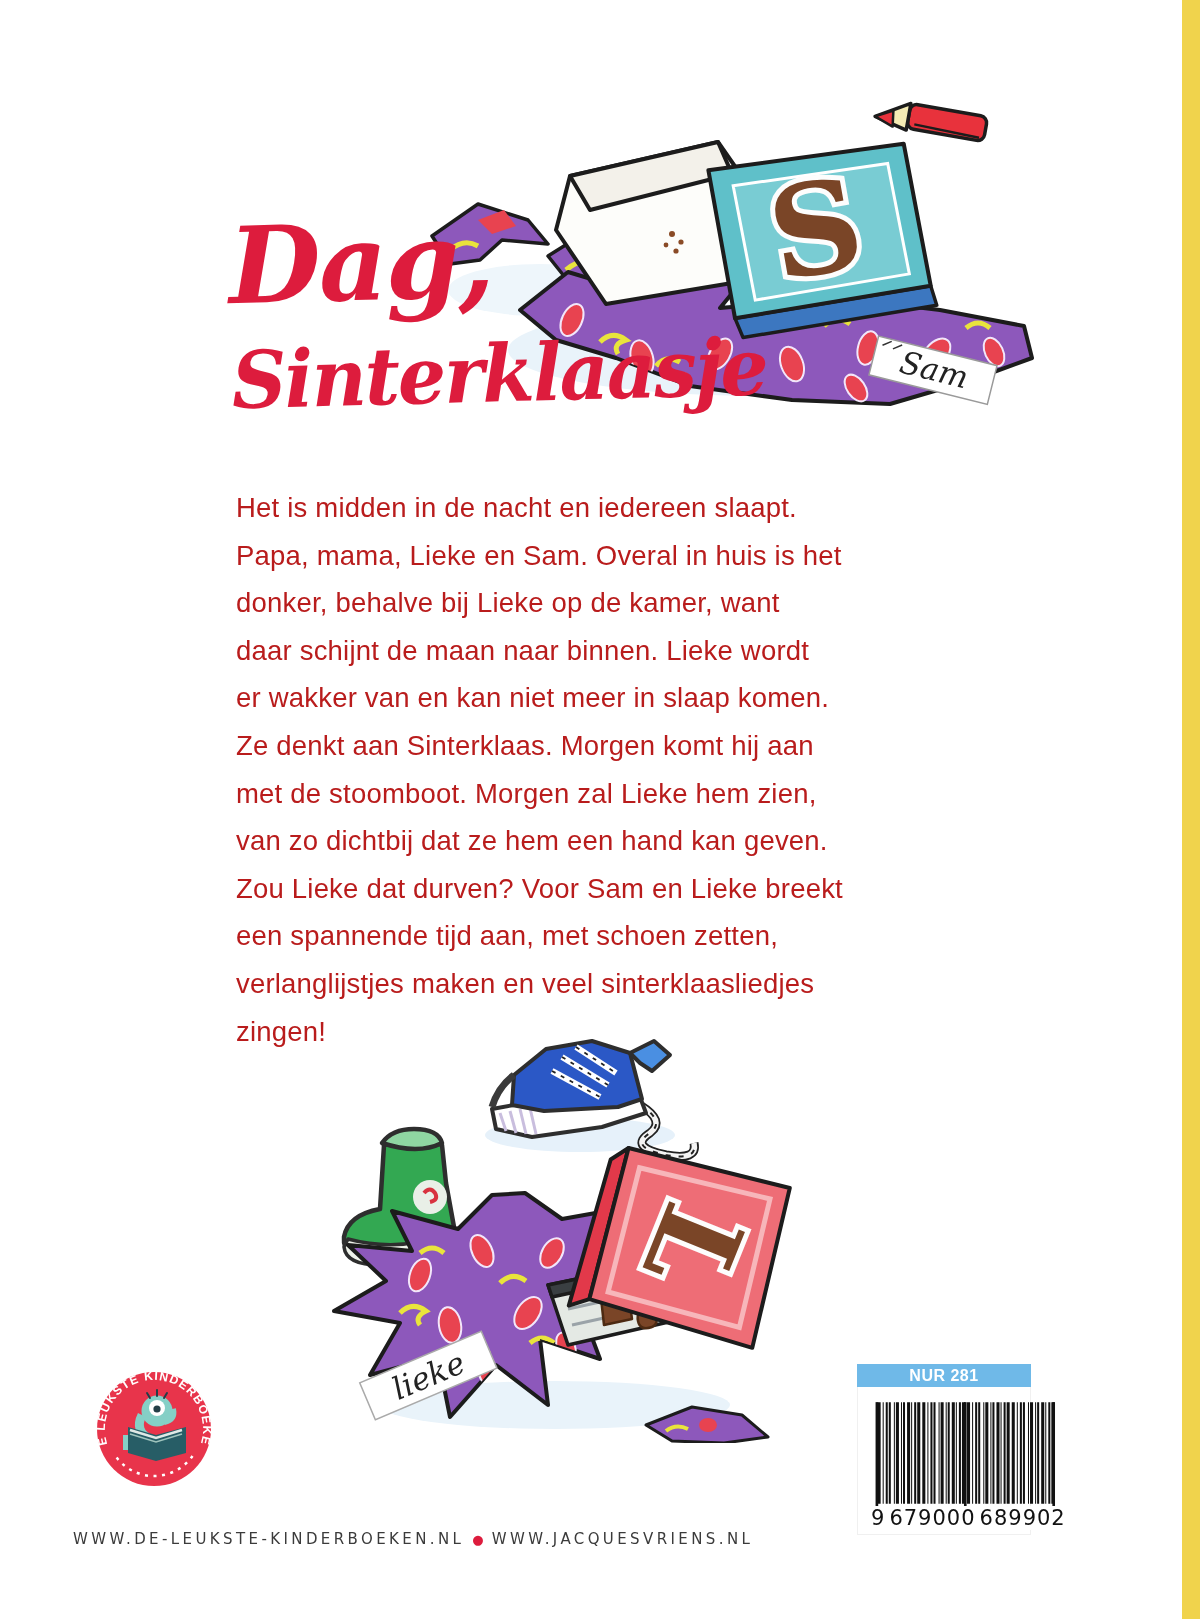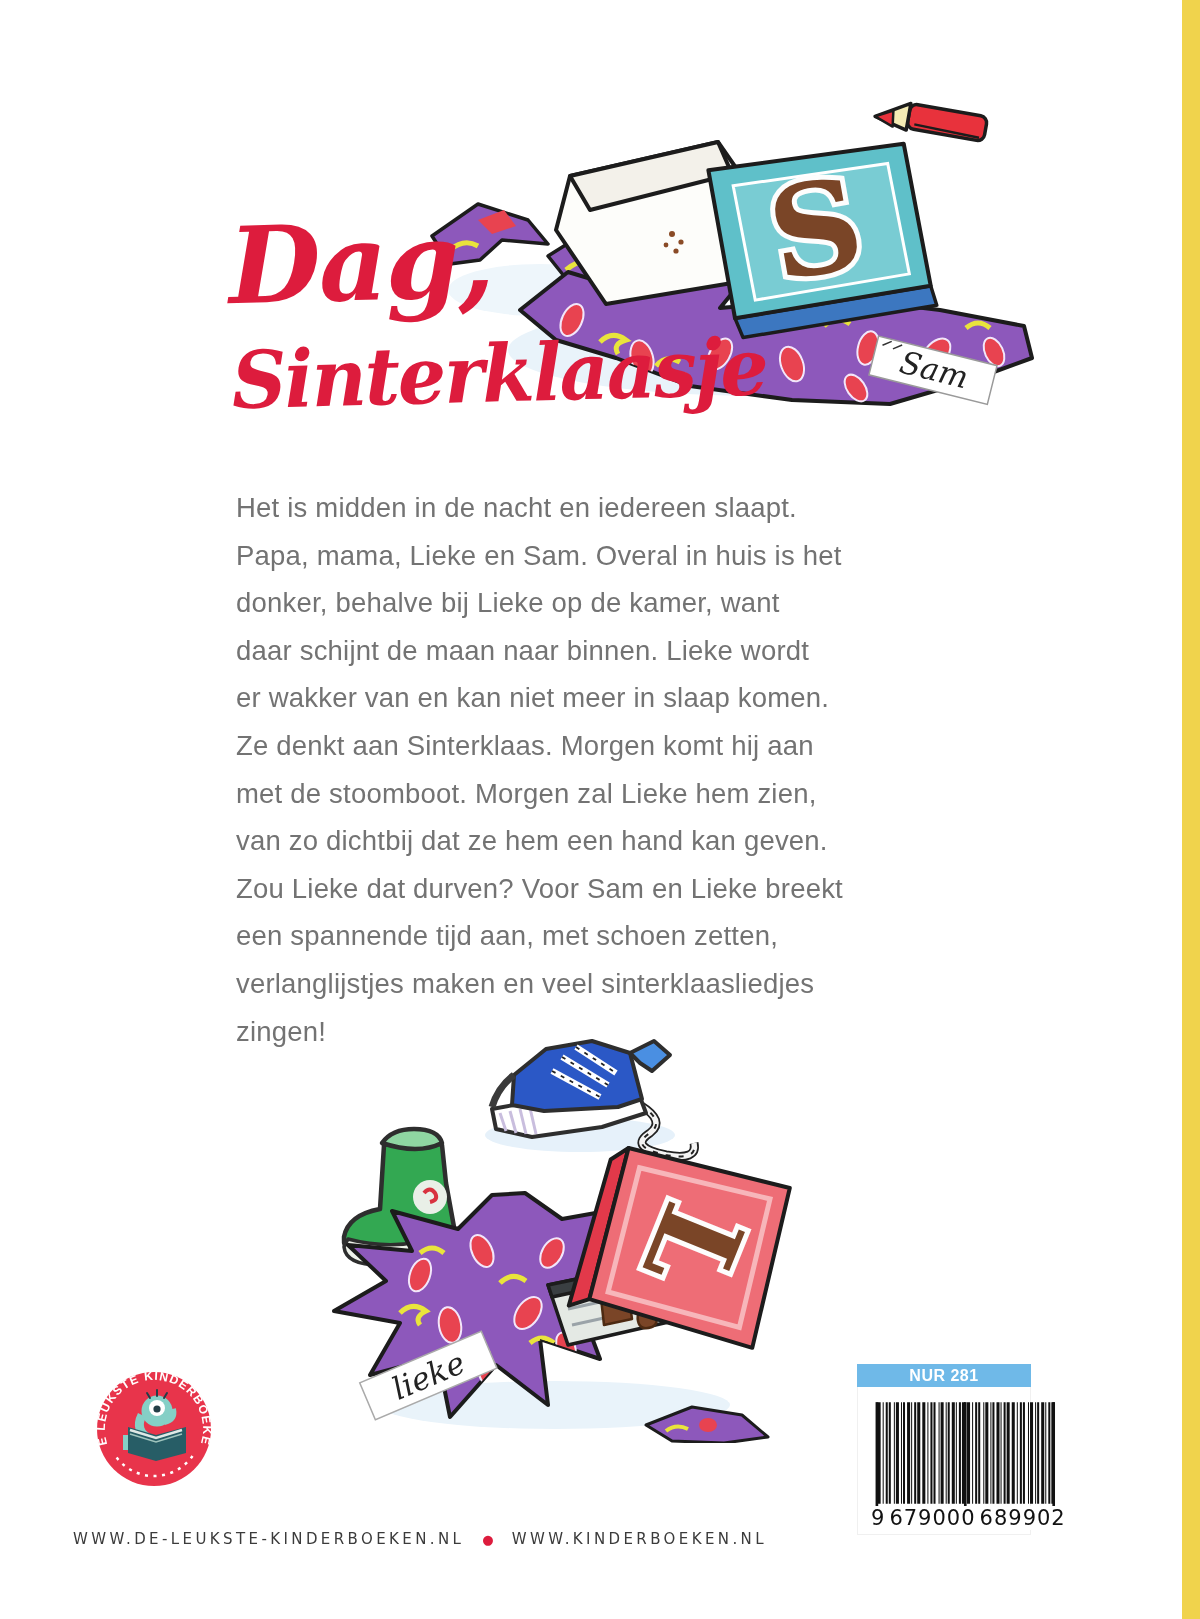--- a/index.html
+++ b/index.html
@@ -11,21 +11,21 @@
   
   .title{position:absolute;left:230px;top:206px;color:#dd1c3d;
          font-family:"DejaVu Serif",serif;font-style:italic;font-weight:700;
          transform:rotate(-1.5deg);}
   .title .t1{font-size:106px;line-height:1.0;letter-spacing:-2px;}
   .title .t2{font-size:79px;line-height:1.0;letter-spacing:-2px;margin-top:22px;
              transform:scaleX(.96);transform-origin:left;}
 
   
   .blurb{position:absolute;left:236px;top:484px;width:630px;margin:0;
-         font-size:27.5px;line-height:47.6px;letter-spacing:.2px;color:#737373;
+         font-size:27.5px;line-height:47.6px;letter-spacing:.2px;color:#b91c1c;
          white-space:pre-line;font-family:"Liberation Sans",sans-serif;}
 
   
   .illus-top{position:absolute;left:420px;top:58px;width:620px;height:362px;}
   .illus-bottom{position:absolute;left:300px;top:1013px;width:500px;height:430px;}
 
   
   .logo{position:absolute;left:94px;top:1369px;width:120px;height:120px;}
 
   
@@ -33,21 +33,21 @@
   .nur{height:23px;background:#6fb9e8;color:#ffffff;font-weight:bold;font-size:16px;
        letter-spacing:.5px;text-align:center;line-height:23px;}
   .barcode-body{background:#ffffff;border:1px solid #f0f0f0;border-top:none;
                 padding:7px 9px 4px;}
   .bars-svg{display:block;margin:0 auto;}
   .digits{display:flex;justify-content:space-between;padding:0 2px;margin-top:-14px;
           font-size:21px;color:#111;letter-spacing:1px;font-family:"DejaVu Sans",sans-serif;}
   .digits span{background:#fff;padding:0 2px;}
 
   
-  .footer{position:absolute;left:73px;top:1530px;display:flex;align-items:center;gap:18px;
+  .footer{position:absolute;left:73px;top:1530px;display:flex;align-items:center;gap:8px;
           font-size:15px;letter-spacing:3.4px;color:#3b3b3b;font-family:"DejaVu Sans",sans-serif;}
   .footer .dot{color:#dd1c3d;font-size:13px;letter-spacing:0;}
 </style>
 </head>
 <body>
 
 <div class="page">
 
   <div class="spine"></div>
 
@@ -284,16 +284,16 @@
         <span>9</span>
         <span>679000</span>
         <span>689902</span>
       </div>
     </div>
   </div>
 
   <footer class="footer">
     <span>WWW.DE-LEUKSTE-KINDERBOEKEN.NL</span>
     <span class="dot">●</span>
-    <span>WWW.KINDERBOEKEN.NL</span>
+    <span>WWW.JACQUESVRIENS.NL</span>
   </footer>
 
 </div>
 
 </body></html>

